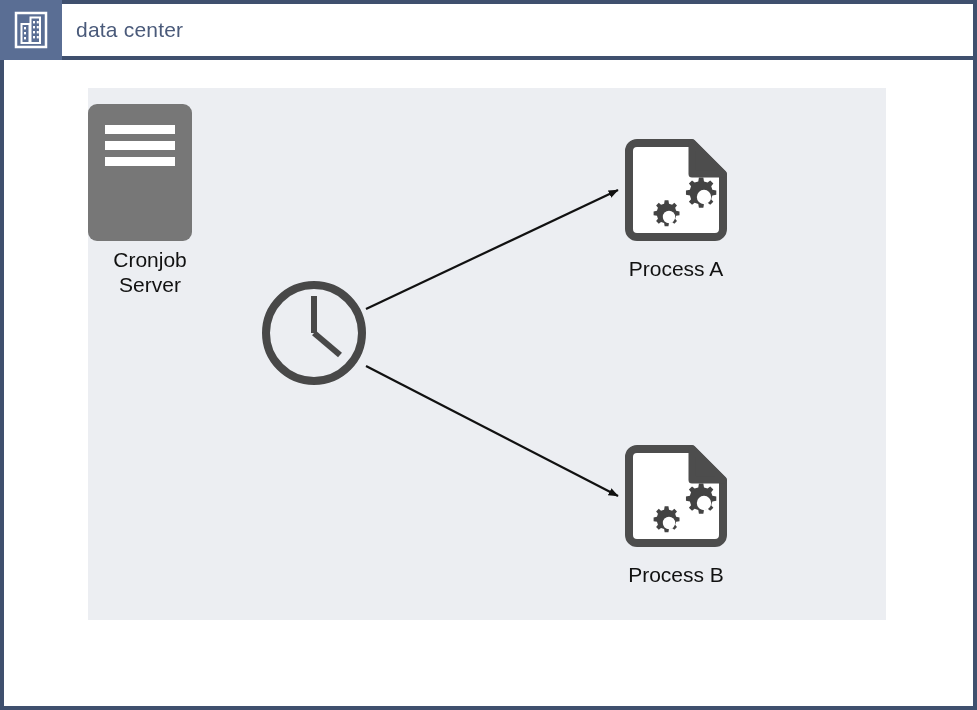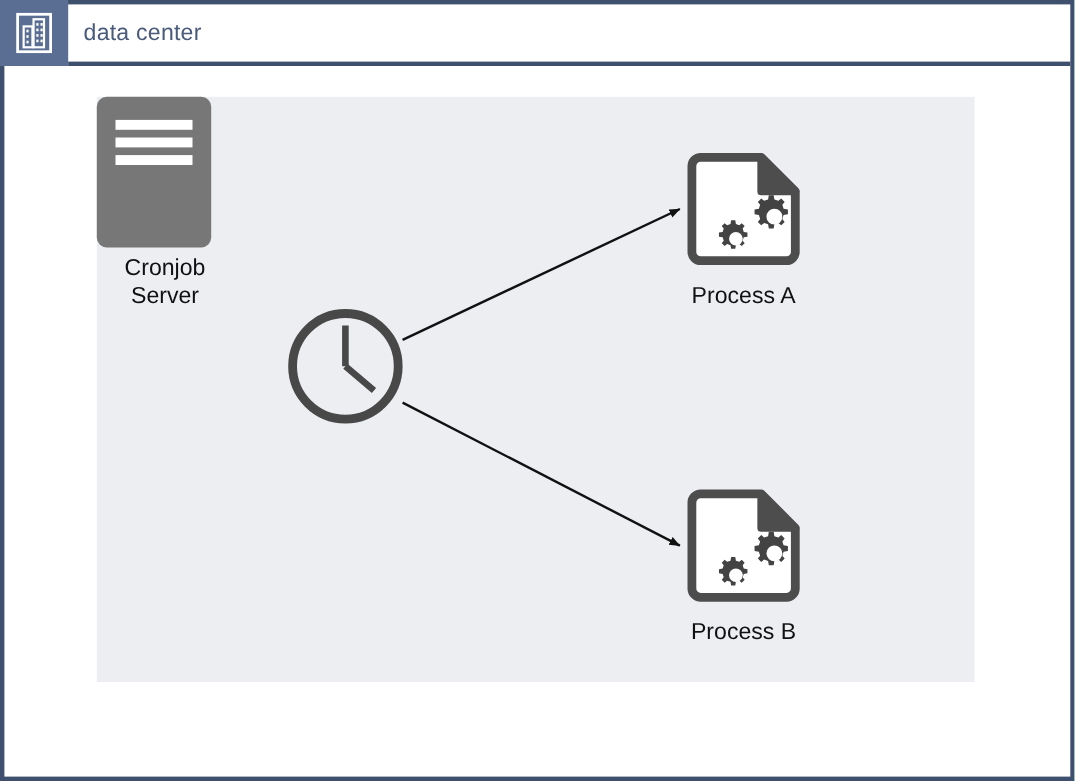--- a/index.html
+++ b/index.html
@@ -7,21 +7,21 @@
     padding: 0;
     background: #ffffff;
   }
   body {
     font-family: "Liberation Sans", sans-serif;
   }
   #canvas {
     position: relative;
     width: 977px;
     height: 710px;
-    background: #86efac;
+    background: #fdba74;
     overflow: hidden;
   }
   
   .window-frame {
     position: absolute;
     left: 0px;
     top: 0px;
     width: 977px;
     height: 710px;
     box-sizing: border-box;
@@ -75,21 +75,21 @@
     position: absolute;
     text-align: center;
     font-size: 21px;
     color: #111111;
     line-height: 25px;
     white-space: pre;
     left: 50%;
     transform: translateX(-50%);
   }
   
-  .server-node { left: 88px; top: 88px; width: 124px; }
+  .server-node { left: 88px; top: 104px; width: 124px; }
   .server-body {
     width: 104px;
     height: 137px;
     background: #777777;
     border-radius: 9px;
     position: relative;
   }
   .server-bar {
     position: absolute;
     left: 17px;

